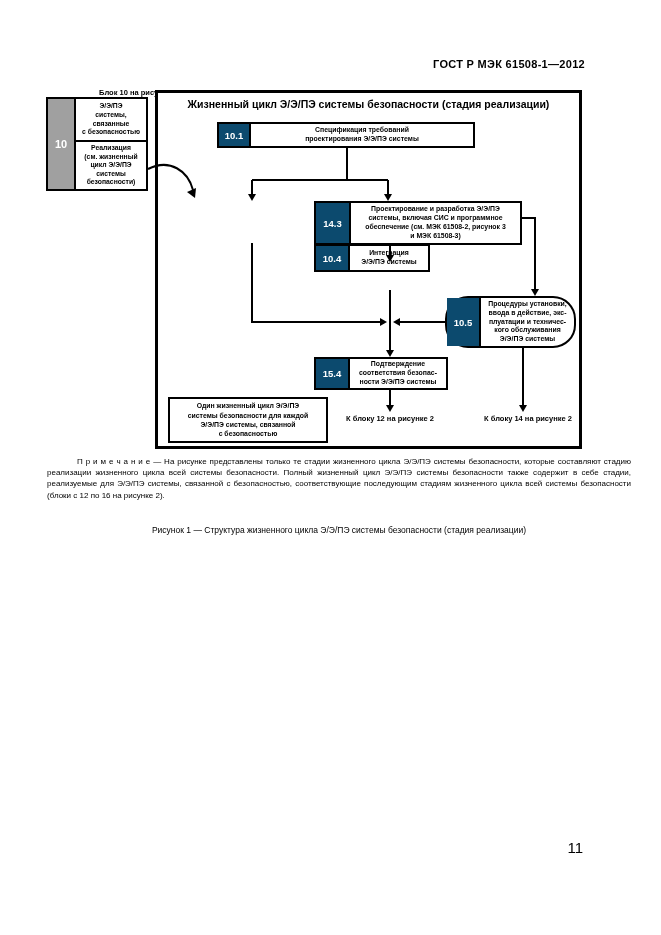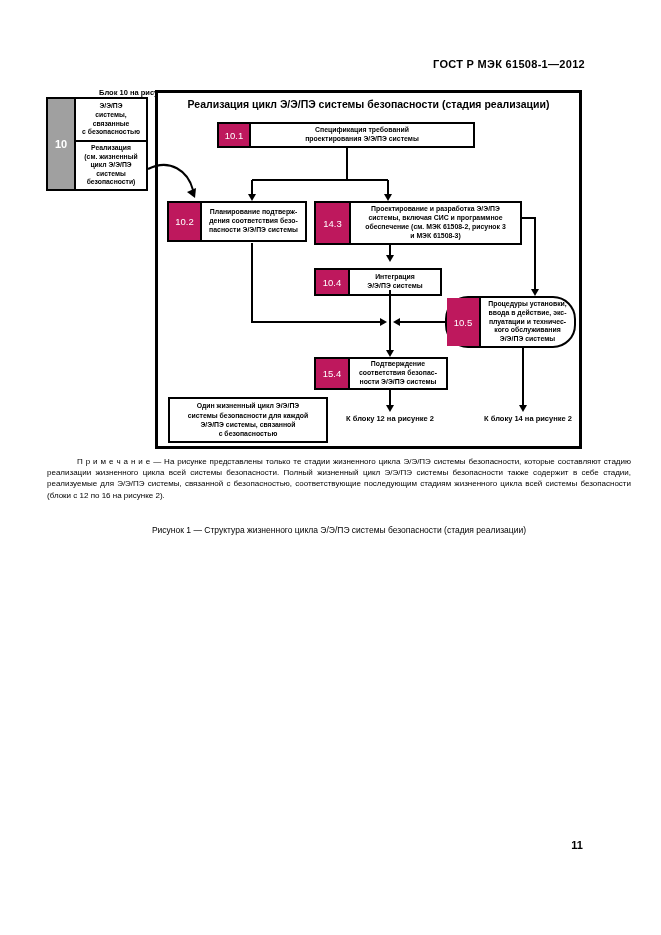--- a/index.html
+++ b/index.html
@@ -18,30 +18,30 @@
     display:flex;align-items:center;justify-content:center;border-right:2px solid #000;}
   .block10 .col{flex:1;display:flex;flex-direction:column;}
   .block10 .cell{flex:1;display:flex;align-items:center;justify-content:center;text-align:center;
     font-weight:bold;font-size:6.8px;line-height:8.6px;padding:2px 1px;}
   .block10 .cell.top{border-bottom:2px solid #000;}
   
   .frame{border:3px solid #000;box-sizing:border-box;background:#fff;}
   .dtitle{font-weight:bold;font-size:10.5px;text-align:center;}
   
   .fbox{display:flex;border:2px solid #000;background:#fff;box-sizing:border-box;}
-  .fnum{background:#be185d;color:#fff;font-weight:normal;font-size:9.5px;
+  .fnum{background:#0c4a6e;color:#fff;font-weight:bold;font-size:9.5px;
     display:flex;align-items:center;justify-content:center;border-right:2px solid #000;flex:0 0 auto;}
   .ftext{flex:1;display:flex;align-items:center;justify-content:center;text-align:center;
     font-weight:bold;font-size:6.9px;line-height:8.8px;padding:1px 2px;}
   .lifebox{border:2.5px solid #000;box-sizing:border-box;display:flex;align-items:center;
     justify-content:center;text-align:center;font-weight:bold;font-size:6.9px;line-height:9.3px;background:#fff;}
   .exit{font-weight:bold;font-size:7.5px;text-align:center;}
   .note{font-size:8px;line-height:11.2px;text-align:justify;text-indent:30px;}
   .caption{font-size:8.5px;text-align:center;}
-  .pageno{font-weight:bold;font-size:11px;}
+  .pageno{font-weight:normal;font-size:15px;}
   svg.connectors{position:absolute;left:0;top:0;pointer-events:none;}
   svg .ln{stroke:#000;stroke-width:2;fill:none;}
   svg .ah{fill:#000;stroke:none;}
 </style>
 </head>
 <body>
 
 <div id="page">
 
   <div class="abs hdr" style="top:58px;right:76px;">ГОСТ Р МЭК 61508-1—2012</div>
@@ -58,44 +58,38 @@
       <div class="cell pre">Реализация
 (см. жизненный
 цикл Э/Э/ПЭ
 системы
 безопасности)</div>
     </div>
   </div>
 
   <div class="abs frame" style="left:155px;top:90px;width:427px;height:359px;"></div>
 
-  <div class="abs dtitle" style="left:160px;top:98px;width:417px;">Реализация цикл Э/Э/ПЭ системы безопасности (стадия реализации)</div>
+  <div class="abs dtitle" style="left:160px;top:98px;width:417px;">Жизненный цикл Э/Э/ПЭ системы безопасности (стадия реализации)</div>
 
   <div class="abs fbox" style="left:217px;top:122px;width:258px;height:26px;">
     <div class="fnum" style="width:30px;">10.1</div>
     <div class="ftext pre">Спецификация требований
 проектирования Э/Э/ПЭ системы</div>
   </div>
 
-  <div class="abs fbox" style="left:167px;top:201px;width:140px;height:41px;">
-    <div class="fnum" style="width:31px;">10.2</div>
-    <div class="ftext pre">Планирование подтверж-
-дения соответствия безо-
-пасности Э/Э/ПЭ системы</div>
-  </div>
 
   <div class="abs fbox" style="left:314px;top:201px;width:208px;height:44px;">
     <div class="fnum" style="width:33px;">14.3</div>
     <div class="ftext pre">Проектирование и разработка Э/Э/ПЭ
 системы, включая СИС и программное
 обеспечение (см. МЭК 61508-2, рисунок 3
 и МЭК 61508-3)</div>
   </div>
 
-  <div class="abs fbox" style="left:314px;top:268px;width:128px;height:28px;">
+  <div class="abs fbox" style="left:314px;top:244px;width:116px;height:28px;">
     <div class="fnum" style="width:32px;">10.4</div>
     <div class="ftext pre">Интеграция
 Э/Э/ПЭ системы</div>
   </div>
 
   <div class="abs fbox" style="left:445px;top:296px;width:131px;height:52px;border-radius:23px;">
     <div class="fnum" style="width:32px;">10.5</div>
     <div class="ftext pre">Процедуры установки,
 ввода в действие, экс-
 плуатации и техничес-

